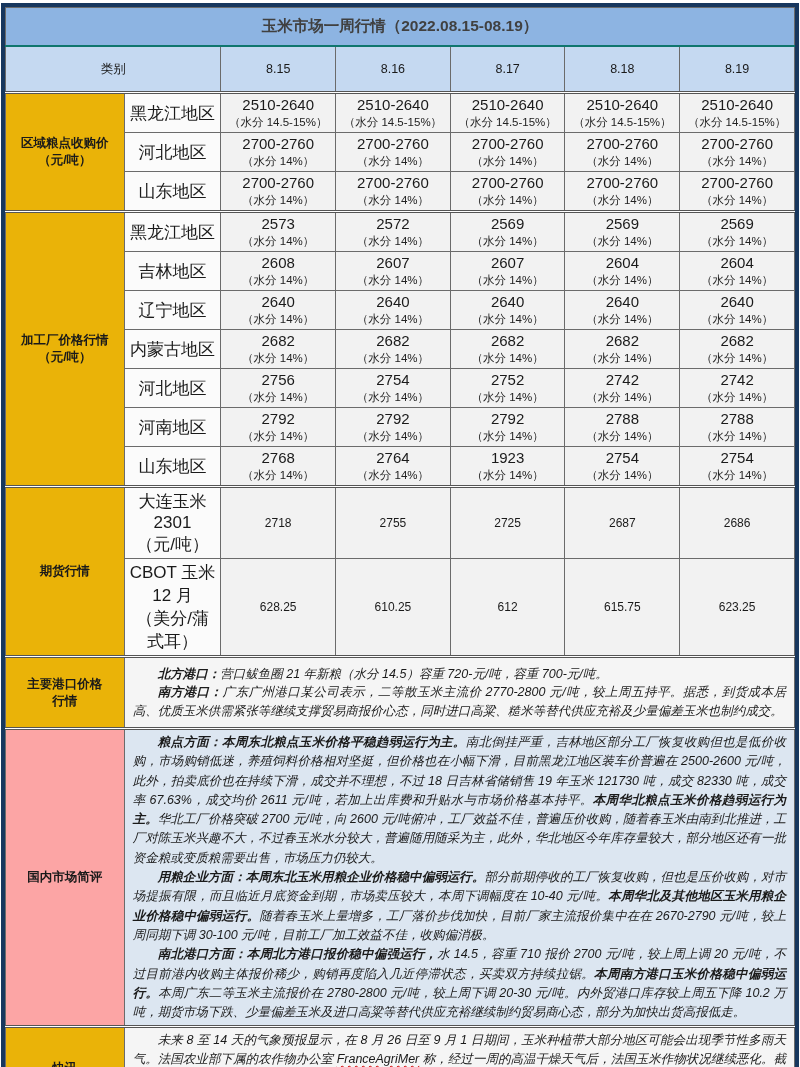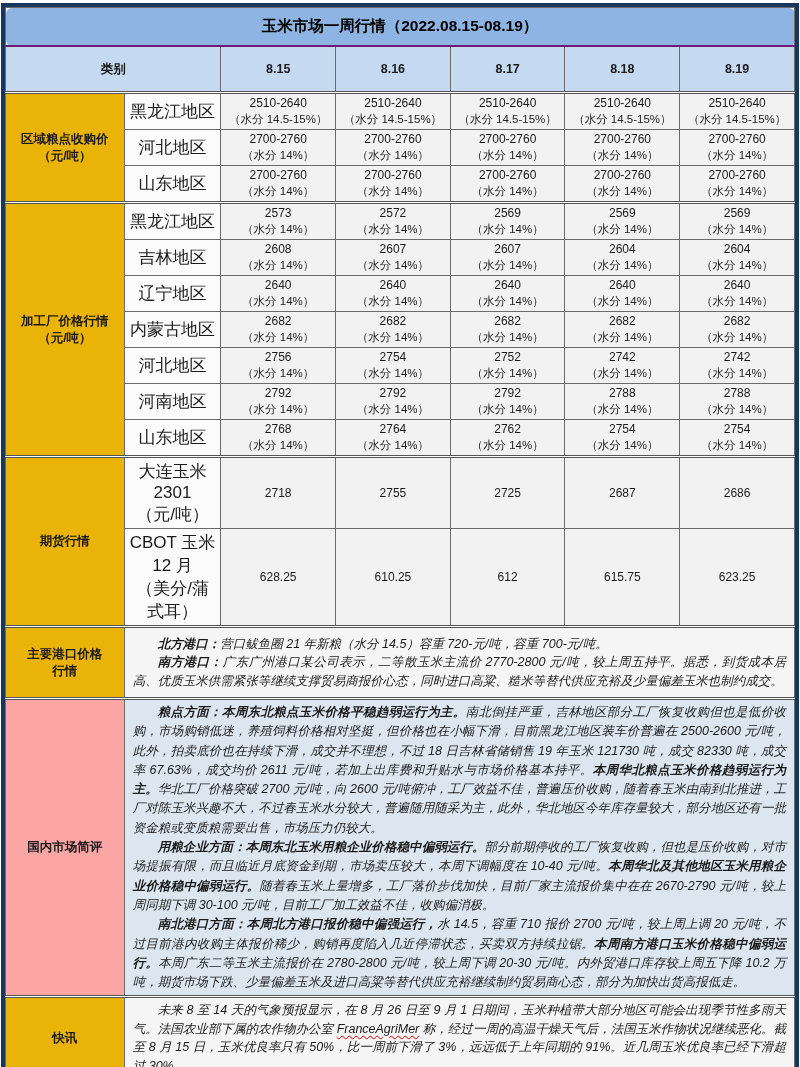--- a/index.html
+++ b/index.html
@@ -1,25 +1,25 @@
 <!DOCTYPE html>
 <html><head>
 <meta charset="utf-8">
 <style>
   html,body{margin:0;padding:0;background:#ffffff;font-family:"Liberation Sans","DejaVu Sans",sans-serif;color:#1a1a1a;}
   .frame{width:790px;margin:3px auto 0 auto;border:4px solid #17375e;}
   table{border-collapse:collapse;table-layout:fixed;width:100%;}
   td{border:1px solid #6b6b6b;vertical-align:middle;text-align:center;font-size:12px;padding:2px 3px;overflow:hidden;}
   tr.sec > td{border-top:3px double #555;}
-  .title-cell{background:#8db4e2;color:#000000;font-weight:bold;font-size:15.5px;height:33px;border-bottom:2px solid #701a75;border-radius:6px;}
-  .head-row td{background:#c5d9f1;font-weight:bold;font-size:12.5px;height:40px;}
+  .title-cell{background:#8db4e2;color:#404040;font-weight:bold;font-size:15.5px;height:33px;border-bottom:2px solid #0f766e;}
+  .head-row td{background:#c5d9f1;font-weight:normal;font-size:12.5px;height:40px;}
   .lab{background:#eab308;font-weight:bold;font-size:12.5px;}
   .sub{background:#fbfbfb;font-size:17px;}
   .dat{background:#f2f2f2;}
-  .dat .l1{font-size:12px;}
+  .dat .l1{font-size:15px;}
   .dat .l2{font-size:11.5px;color:#222;margin-top:2px;}
   .row-h{height:36px;}
   .txtcell{background:#f5f5f5;text-align:left;vertical-align:middle;padding:3px 8px;}
   .txtcell p{margin:0;text-indent:2em;text-align:justify;font-size:12.5px;line-height:18.4px;font-style:italic;}
   .review-row td{background:#fca5a5;}
   .review-row .txtcell{background:#dce6f1;}
   .review-row .txtcell p{line-height:19.3px;}
   .note-row td{background:#8db4e2;height:22px;}
   .note-row .lab{background:#8db4e2;}
   .note-content{text-align:left;padding-left:28px;font-size:12.5px;}
@@ -275,21 +275,21 @@
   <td class="sub">山东地区</td>
   <td class="dat">
             <div class="l1">2768</div>
             <div class="l2">（水分 14%）</div>
           </td>
   <td class="dat">
             <div class="l1">2764</div>
             <div class="l2">（水分 14%）</div>
           </td>
   <td class="dat">
-            <div class="l1">2762</div>
+            <div class="l1">1923</div>
             <div class="l2">（水分 14%）</div>
           </td>
   <td class="dat">
             <div class="l1">2754</div>
             <div class="l2">（水分 14%）</div>
           </td>
   <td class="dat">
             <div class="l1">2754</div>
             <div class="l2">（水分 14%）</div>
           </td>

